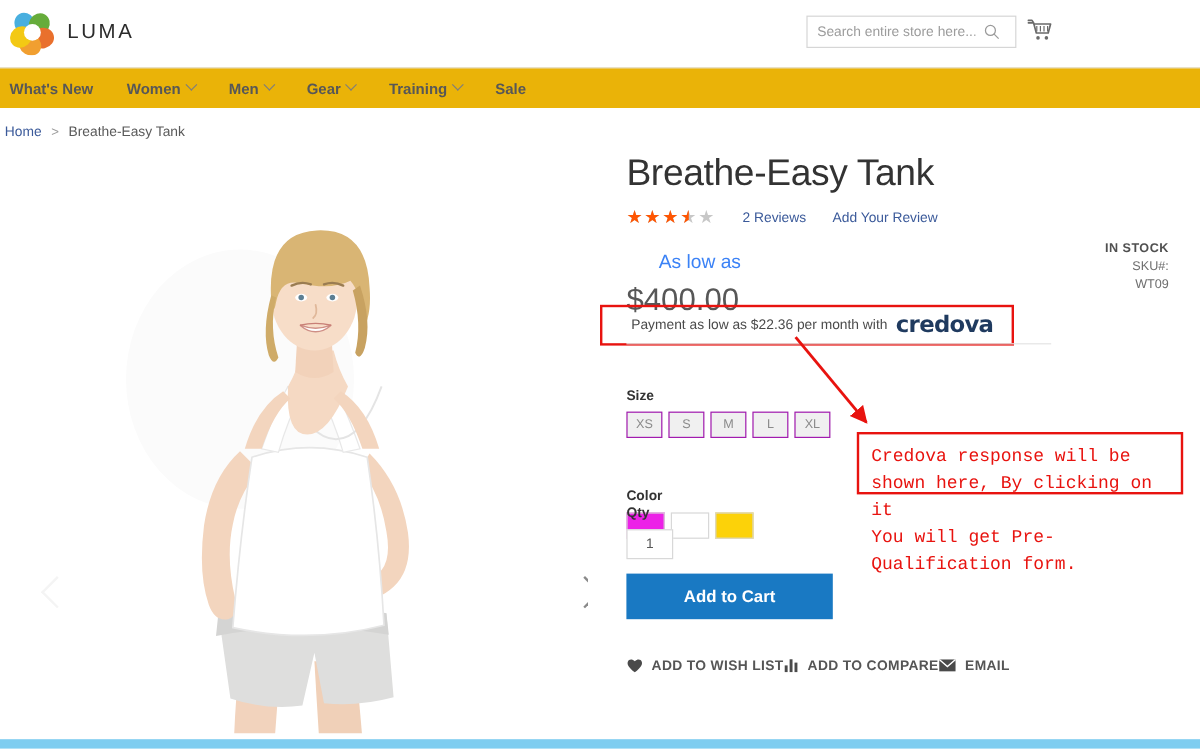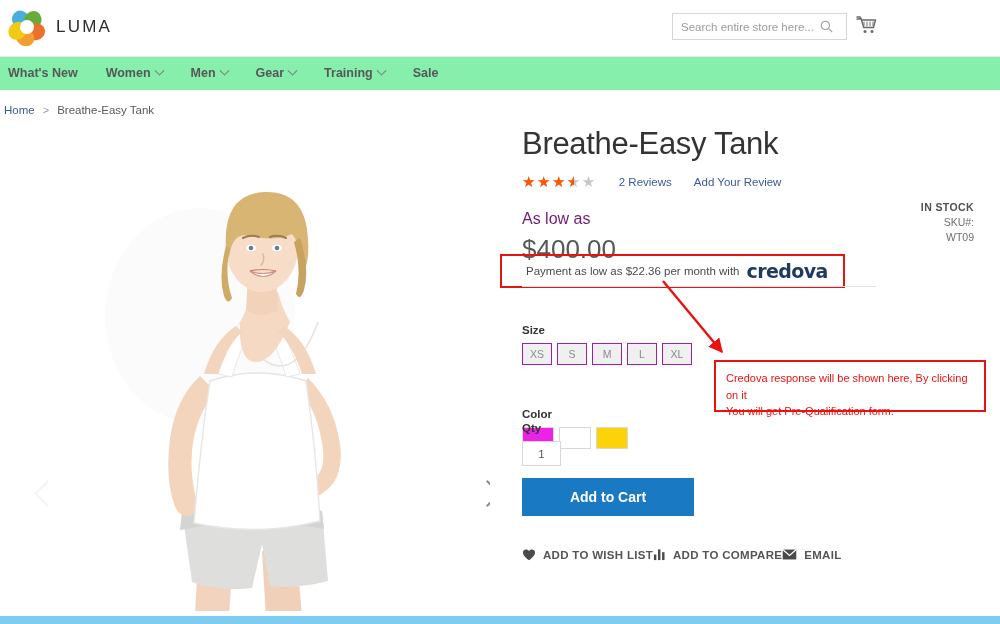--- a/index.html
+++ b/index.html
@@ -43,22 +43,22 @@
     align-items: center; justify-content: center; cursor: pointer;
   }
   .cart-icon {
     position: absolute; left: 855px; top: 13px;
     width: 24px; height: 25px; cursor: pointer;
   }
 
   
   .nav {
     position: absolute; top: 56px; left: 0; width: 1000px; height: 34px;
-    background: #86efac; border-top: 1px solid #e8e8e8;
-    display: flex; align-items: flex-end; padding-left: 6px;
+    background: #eab308; border-top: 1px solid #e8e8e8;
+    display: flex; align-items: center; padding-left: 6px;
   }
   .nav-item {
     display: flex; align-items: center; gap: 5px;
     font-size: 12.5px; font-weight: bold; color: #575757;
     padding: 0 14px; height: 34px; cursor: pointer;
     white-space: nowrap;
   }
   .nav-item:first-child { padding-left: 2px; }
   .chev-down {
     display: inline-block; width: 7px; height: 7px;
@@ -114,21 +114,21 @@
   }
   .rev-link { font-size: 11.5px; color: #3b5a9a; cursor: pointer; }
 
   .stock-block {
     position: absolute; right: 8px; top: 74px;
     text-align: right; line-height: 1.45;
   }
   .in-stock { font-size: 10.5px; font-weight: bold; color: #505050; letter-spacing: 0.4px; }
   .sku { font-size: 10.5px; color: #6e6e6e; }
 
-  .aslowas { margin-top: 20px; font-size: 16px; color: #701a75; font-weight: 300; }
+  .aslowas { margin-top: 20px; font-size: 16px; color: #3b82f6; font-weight: 300; margin-left: 27px; }
   .price { margin-top: 6px; font-size: 26px; color: #575757; font-weight: 400; }
 
   
   .credova-box {
     position: absolute; left: -22px; top: 128px;
     width: 345px; height: 34px;
     border: 2px solid #e8130f;
     display: flex; align-items: center;
     padding-left: 24px;
     background: transparent;
@@ -188,22 +188,22 @@
   }
 
   
   .anno-box {
     position: absolute; left: 714px; top: 360px;
     width: 272px; height: 52px;
     border: 2px solid #e8130f; background: #ffffff;
     padding: 8px 10px;
   }
   .anno-text {
-    font-size: 11px; color: #e8130f; line-height: 1.5;
-    font-family: Liberation Sans, sans-serif;
+    font-size: 15px; color: #e8130f; line-height: 1.5;
+    font-family: Liberation Mono, monospace;
   }
   .anno-arrow { position: absolute; left: 0; top: 0; pointer-events: none; }
 
   .footer-bar {
     position: absolute; left: 0; top: 616px; width: 1000px; height: 8px;
     background: #7ecdf0;
   }
 </style>
 </head>
 <body>

